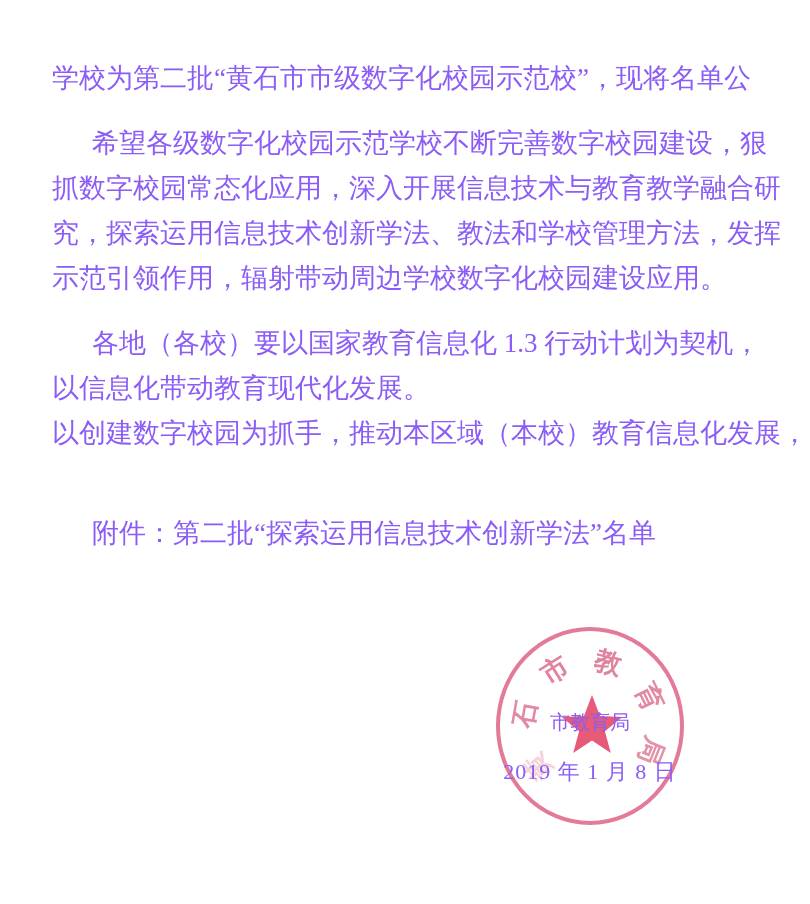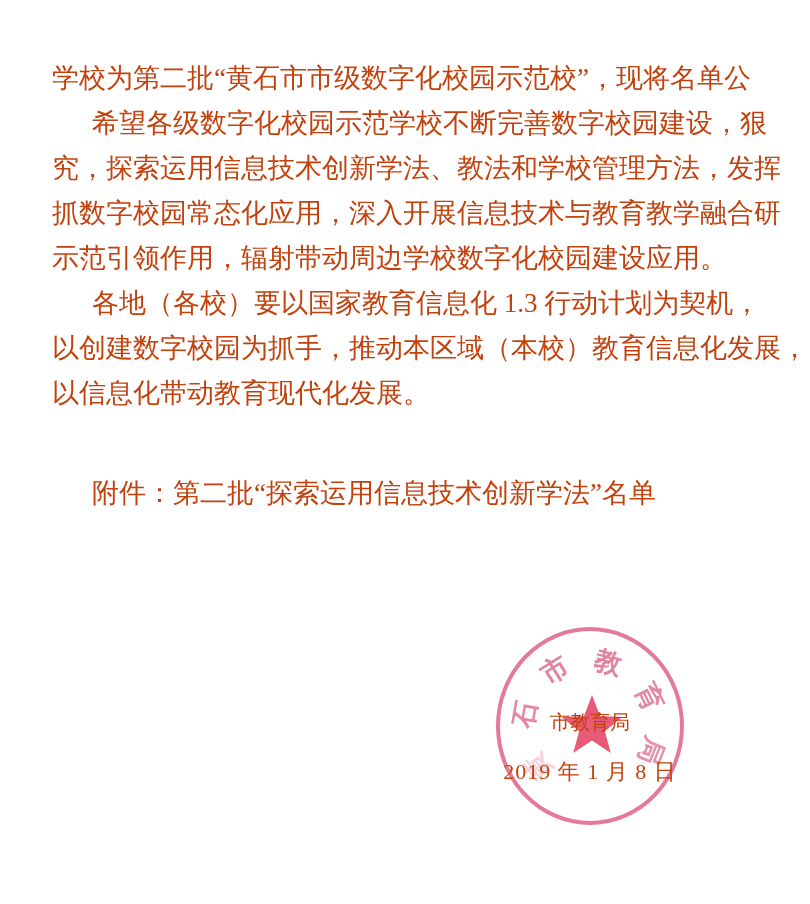--- a/index.html
+++ b/index.html
@@ -3,34 +3,34 @@
 <meta charset="utf-8">
 <style>
   html, body { margin: 0; padding: 0; background: #ffffff; }
   .page {
     position: relative;
     width: 810px;
     height: 904px;
     background: #ffffff;
     overflow: hidden;
     font-family: "Liberation Serif", "DejaVu Serif", serif;
-    color: #c2410c;
+    color: #8b5cf6;
   }
   .content {
     position: absolute;
     left: 52px;
     top: 56px;
     width: 732px;
     font-size: 27px;
     line-height: 45px;
     z-index: 2;
   }
   .para { margin: 0; }
   .line { white-space: nowrap; letter-spacing: 0px; }
-  .indent { text-indent: 40px; }
+  .indent { text-indent: 40px; margin-top: 20px; }
   .attachment { margin-top: 55px; }
   .signature-block {
     position: absolute;
     left: 425px;
     width: 330px;
     text-align: center;
     z-index: 2;
   }
   .signer { top: 702px; font-size: 20px; line-height: 40px; }
   .sig-date { top: 752px; font-size: 22px; line-height: 40px; letter-spacing: 1px; }
@@ -54,28 +54,28 @@
 <body>
 
 <div class="page">
 
   <div class="content">
     <div class="para">
       <div class="line">学校为第二批“黄石市市级数字化校园示范校”，现将名单公</div>
     </div>
     <div class="para">
       <div class="line indent">希望各级数字化校园示范学校不断完善数字校园建设，狠</div>
+      <div class="line">抓数字校园常态化应用，深入开展信息技术与教育教学融合研</div>
       <div class="line">究，探索运用信息技术创新学法、教法和学校管理方法，发挥</div>
-      <div class="line">抓数字校园常态化应用，深入开展信息技术与教育教学融合研</div>
       <div class="line">示范引领作用，辐射带动周边学校数字化校园建设应用。</div>
     </div>
     <div class="para">
       <div class="line indent">各地（各校）要以国家教育信息化 1.3 行动计划为契机，</div>
+      <div class="line">以信息化带动教育现代化发展。</div>
       <div class="line">以创建数字校园为抓手，推动本区域（本校）教育信息化发展，</div>
-      <div class="line">以信息化带动教育现代化发展。</div>
     </div>
     <div class="para attachment">
       <div class="line indent">附件：第二批“探索运用信息技术创新学法”名单</div>
     </div>
   </div>
 
   <div class="seal-wrap">
     <svg width="204" height="214" viewBox="0 0 204 214" xmlns="http://www.w3.org/2000/svg">
       <ellipse cx="100" cy="105" rx="92" ry="97" fill="none" stroke-width="4" opacity="0.88" stroke="#dd5b80"></ellipse>
       <polygon points="102,74 110,95 132.4,96.1 114.9,110.2 120.8,131.9 102,119.6 83.2,131.9 89.1,110.2 71.6,96.1 94,95" opacity="0.9" fill="#e23a5c"></polygon>

